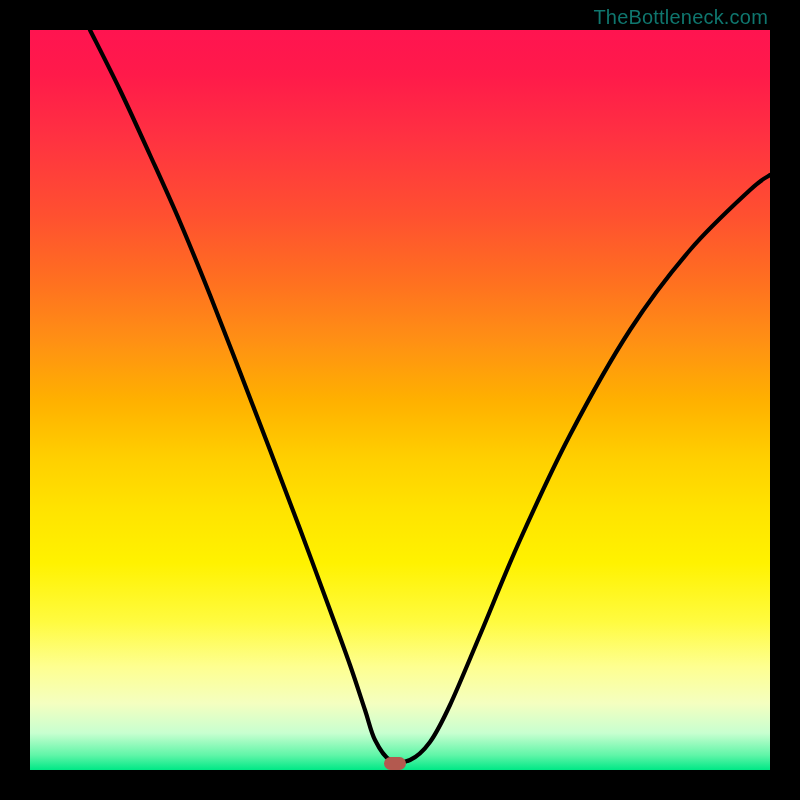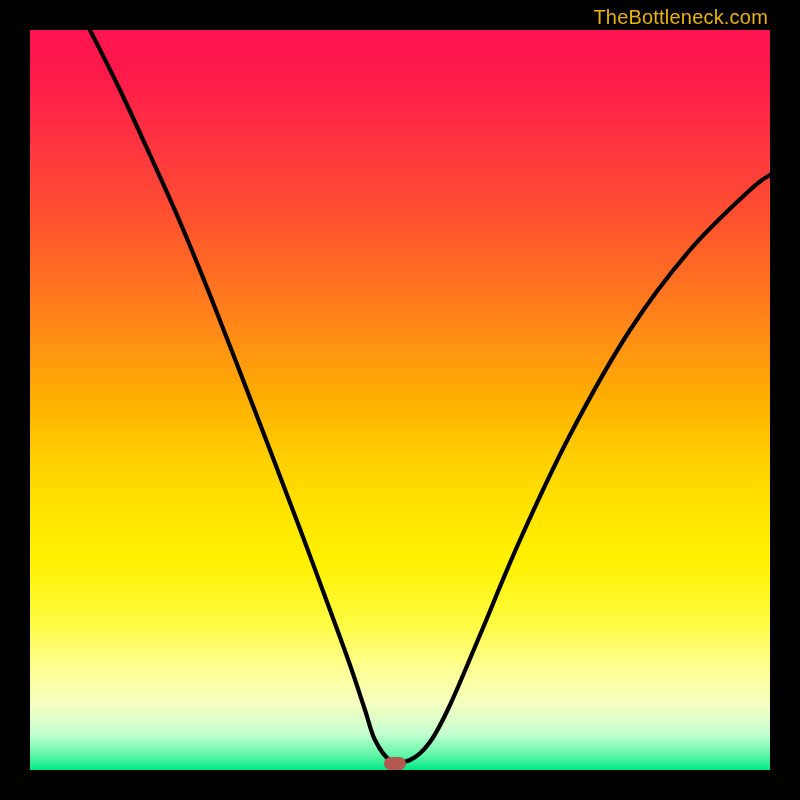--- a/index.html
+++ b/index.html
@@ -42,21 +42,21 @@
       #60f5a8 98%,
       #00e886 100%
     );
   }
   .watermark {
     position: absolute;
     top: 6px;
     right: 32px;
     font-family: Arial, Helvetica, sans-serif;
     font-size: 20px;
-    color: #eab308;
+    color: #0f766e;
     letter-spacing: 0.2px;
   }
   svg.curve {
     position: absolute;
     left: 0;
     top: 0;
     width: 740px;
     height: 740px;
   }
   .curve path {

